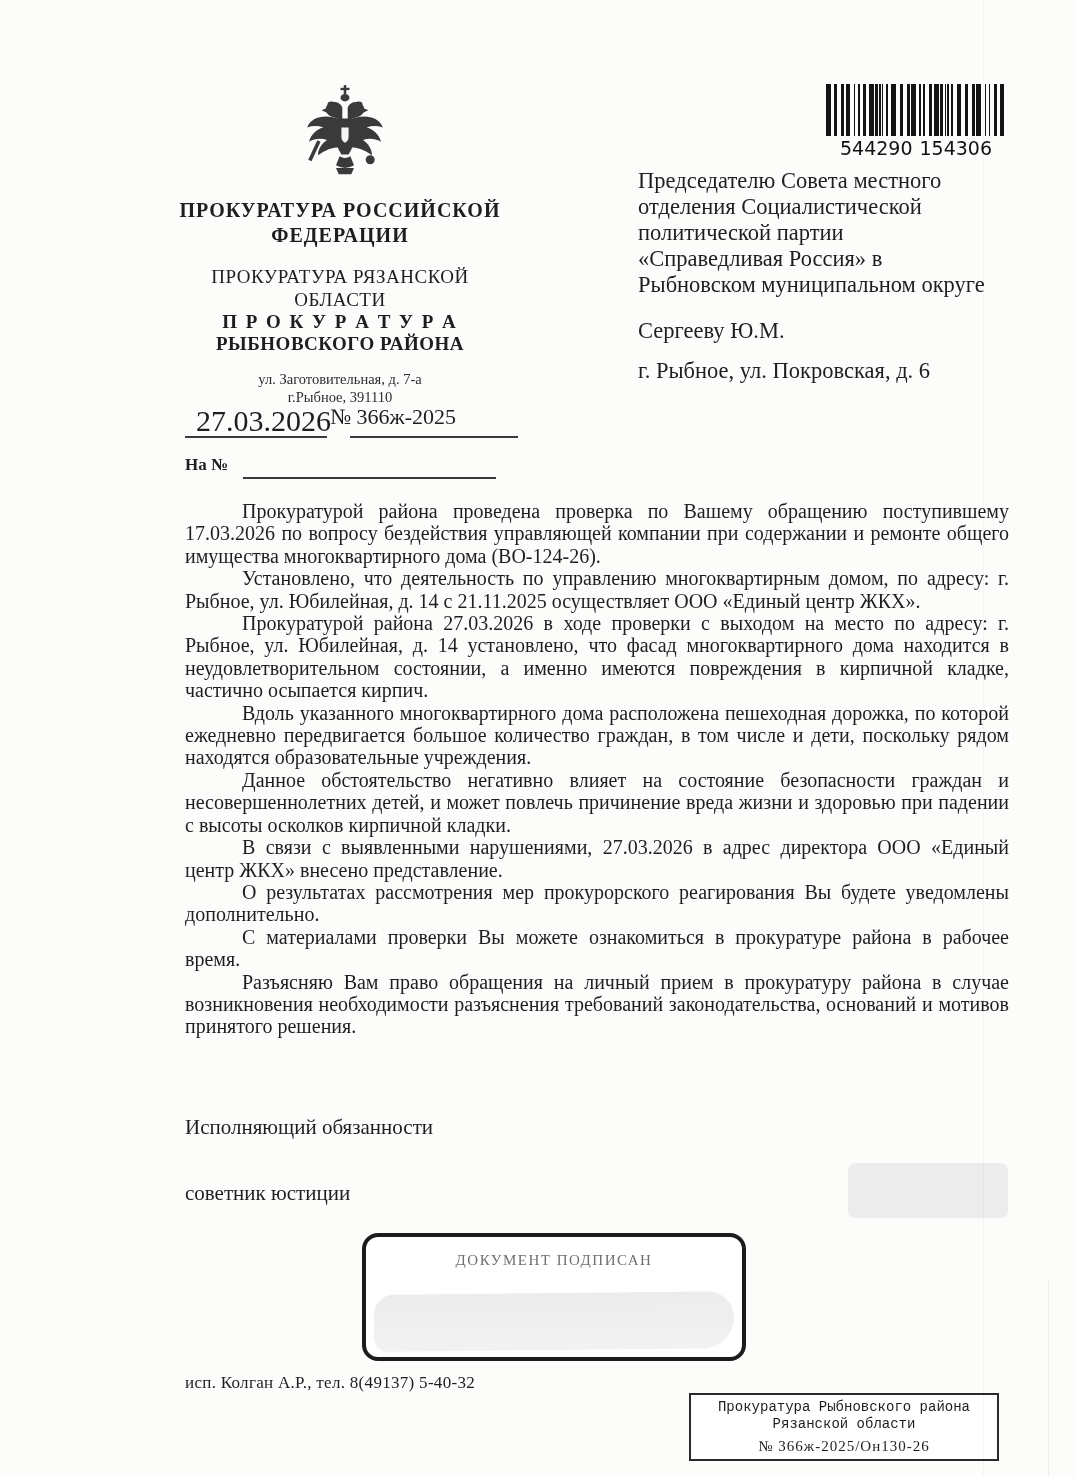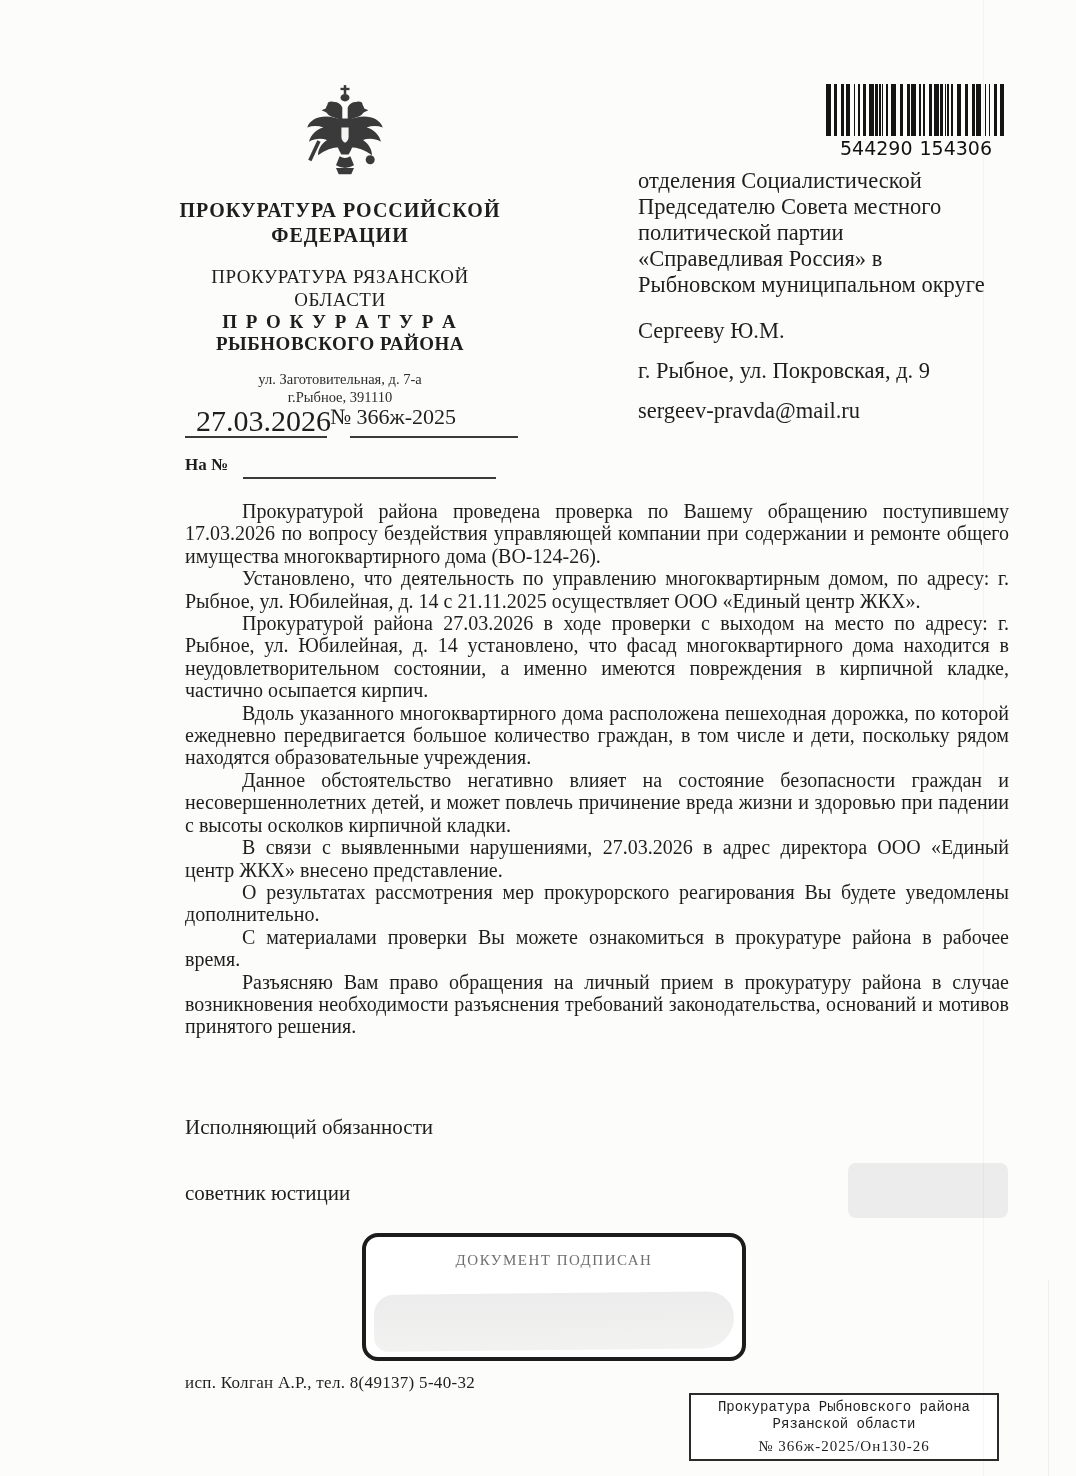--- a/index.html
+++ b/index.html
@@ -143,28 +143,27 @@
     <div class="lh-region">ПРОКУРАТУРА РЯЗАНСКОЙ</div>
     <div class="lh-region">ОБЛАСТИ</div>
     <div class="lh-district1">П Р О К У Р А Т У Р А</div>
     <div class="lh-district2">РЫБНОВСКОГО РАЙОНА</div>
     <div class="lh-gap2"></div>
     <div class="lh-addr">ул. Заготовительная, д. 7-а</div>
     <div class="lh-addr">г.Рыбное, 391110</div>
   </div>
 
   <div class="abs recipient">
+    <div>Председателю Совета местного</div>
     <div>отделения Социалистической</div>
-    <div>Председателю Совета местного</div>
     <div>политической партии</div>
     <div>«Справедливая Россия» в</div>
     <div style="white-space:nowrap;">Рыбновском муниципальном округе</div>
     <div class="name">Сергееву Ю.М.</div>
-    <div class="addr">г. Рыбное, ул. Покровская, д. 9</div>
-    <div class="mail">sergeev-pravda@mail.ru</div>
+    <div class="addr">г. Рыбное, ул. Покровская, д. 6</div>
   </div>
 
   <div class="abs ref-date">27.03.2026</div>
   <div class="abs ref-no">№  366ж-2025</div>
   <div class="abs rule rule-1"></div>
   <div class="abs rule rule-2"></div>
   <div class="abs na-no">На №</div>
   <div class="abs rule rule-3"></div>
 
   <div class="abs body-text">

